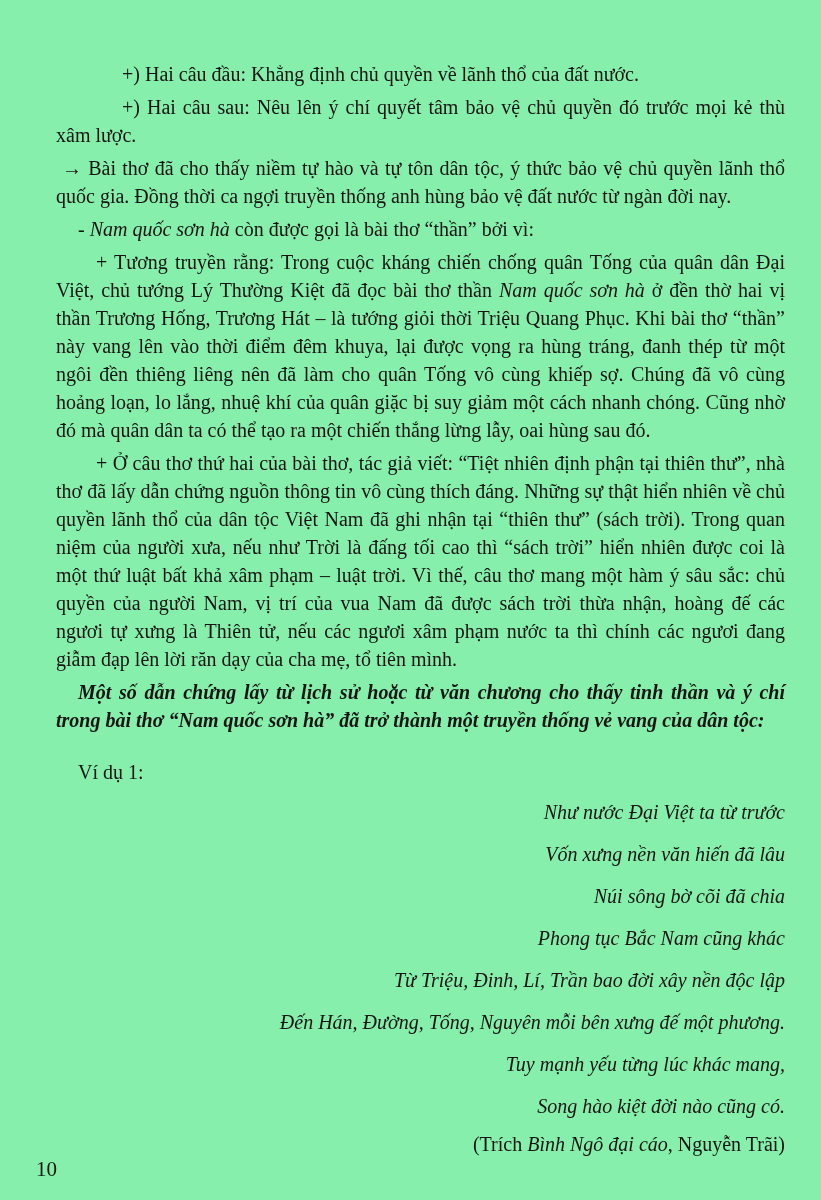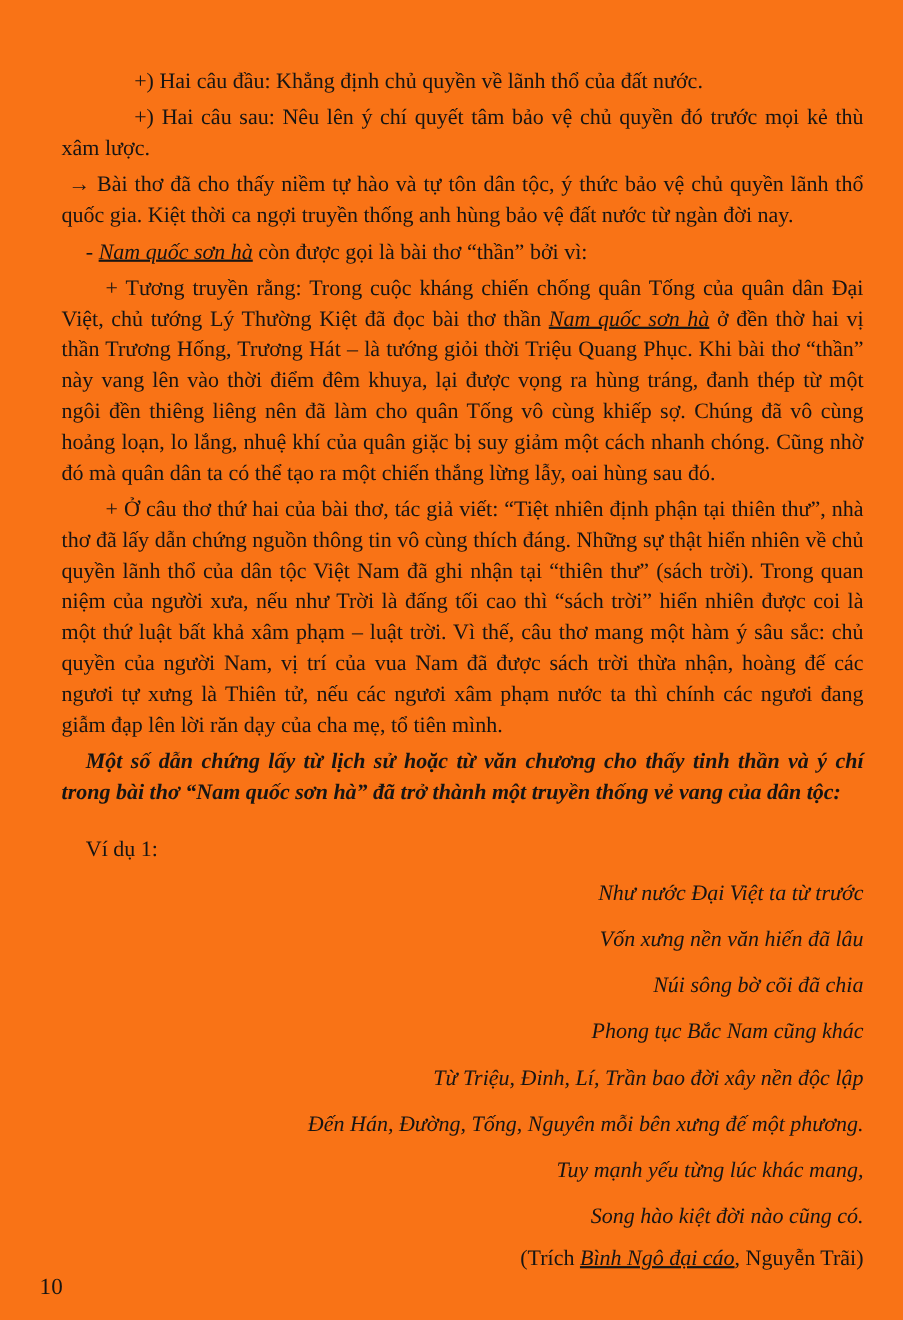--- a/index.html
+++ b/index.html
@@ -6,21 +6,21 @@
   html, body { margin: 0; padding: 0; }
   body {
     background: #ffffff;
     font-family: "Liberation Serif", "DejaVu Serif", serif;
   }
   .page {
     position: relative;
     width: 821px;
     height: 1200px;
     margin: 0;
-    background: #f97316;
+    background: #86efac;
     color: #171513;
     box-sizing: border-box;
     padding: 60px 36px 0 56px;
     overflow: hidden;
     font-size: 20px;
     line-height: 1.4;
   }
   .text-block { width: 100%; }
   .blk {
     margin: 0 0 5px 0;
@@ -40,39 +40,39 @@
     font-style: italic;
     text-align: right;
     margin: 11px 0 0 150px;
     line-height: 1.55;
   }
   .poem-line:first-of-type { margin-top: 4px; }
   .attribution {
     text-align: right;
     margin-top: 8px;
   }
-  .it { font-style: italic; text-decoration: underline; }
+  .it { font-style: italic; }
 
   .page-number {
     position: absolute;
     left: 36px;
     bottom: 16px;
     font-size: 21px;
     color: #171513;
     text-align: center;
   }
 </style>
 </head>
 <body>
 
 <div class="page">
   <div class="text-block">
       <p class="blk paragraph ind-xl"><span>+) Hai câu đầu: Khẳng định chủ quyền về lãnh thổ của đất nước.</span></p>
       <p class="blk paragraph ind-xl"><span>+) Hai câu sau: Nêu lên ý chí quyết tâm bảo vệ chủ quyền đó trước mọi kẻ thù xâm lược.</span></p>
-      <p class="blk paragraph ind-xs"><span>→ Bài thơ đã cho thấy niềm tự hào và tự tôn dân tộc, ý thức bảo vệ chủ quyền lãnh thổ quốc gia. Kiệt thời ca ngợi truyền thống anh hùng bảo vệ đất nước từ ngàn đời nay.</span></p>
+      <p class="blk paragraph ind-xs"><span>→ Bài thơ đã cho thấy niềm tự hào và tự tôn dân tộc, ý thức bảo vệ chủ quyền lãnh thổ quốc gia. Đồng thời ca ngợi truyền thống anh hùng bảo vệ đất nước từ ngàn đời nay.</span></p>
       <p class="blk paragraph ind-sm"><span>- </span><span class="it">Nam quốc sơn hà</span><span> còn được gọi là bài thơ “thần” bởi vì:</span></p>
       <p class="blk paragraph ind-md"><span>+ Tương truyền rằng: Trong cuộc kháng chiến chống quân Tống của quân dân Đại Việt, chủ tướng Lý Thường Kiệt đã đọc bài thơ thần </span><span class="it">Nam quốc sơn hà</span><span> ở đền thờ hai vị thần Trương Hống, Trương Hát – là tướng giỏi thời Triệu Quang Phục. Khi bài thơ “thần” này vang lên vào thời điểm đêm khuya, lại được vọng ra hùng tráng, đanh thép từ một ngôi đền thiêng liêng nên đã làm cho quân Tống vô cùng khiếp sợ. Chúng đã vô cùng hoảng loạn, lo lắng, nhuệ khí của quân giặc bị suy giảm một cách nhanh chóng. Cũng nhờ đó mà quân dân ta có thể tạo ra một chiến thắng lừng lẫy, oai hùng sau đó.</span></p>
       <p class="blk paragraph ind-md"><span>+ Ở câu thơ thứ hai của bài thơ, tác giả viết: “Tiệt nhiên định phận tại thiên thư”, nhà thơ đã lấy dẫn chứng nguồn thông tin vô cùng thích đáng. Những sự thật hiển nhiên về chủ quyền lãnh thổ của dân tộc Việt Nam đã ghi nhận tại “thiên thư” (sách trời). Trong quan niệm của người xưa, nếu như Trời là đấng tối cao thì “sách trời” hiển nhiên được coi là một thứ luật bất khả xâm phạm – luật trời. Vì thế, câu thơ mang một hàm ý sâu sắc: chủ quyền của người Nam, vị trí của vua Nam đã được sách trời thừa nhận, hoàng đế các ngươi tự xưng là Thiên tử, nếu các ngươi xâm phạm nước ta thì chính các ngươi đang giẫm đạp lên lời răn dạy của cha mẹ, tổ tiên mình.</span></p>
       <p class="blk lead-paragraph ind-sm"><span>Một số dẫn chứng lấy từ lịch sử hoặc từ văn chương cho thấy tinh thần và ý chí trong bài thơ “Nam quốc sơn hà” đã trở thành một truyền thống vẻ vang của dân tộc:</span></p>
       <p class="blk example-label ind-sm"><span>Ví dụ 1:</span></p>
       <p class="blk poem-line ind-none"><span>Như nước Đại Việt ta từ trước</span></p>
       <p class="blk poem-line ind-none"><span>Vốn xưng nền văn hiến đã lâu</span></p>
       <p class="blk poem-line ind-none"><span>Núi sông bờ cõi đã chia</span></p>
       <p class="blk poem-line ind-none"><span>Phong tục Bắc Nam cũng khác</span></p>
       <p class="blk poem-line ind-none"><span>Từ Triệu, Đinh, Lí, Trần bao đời xây nền độc lập</span></p>

